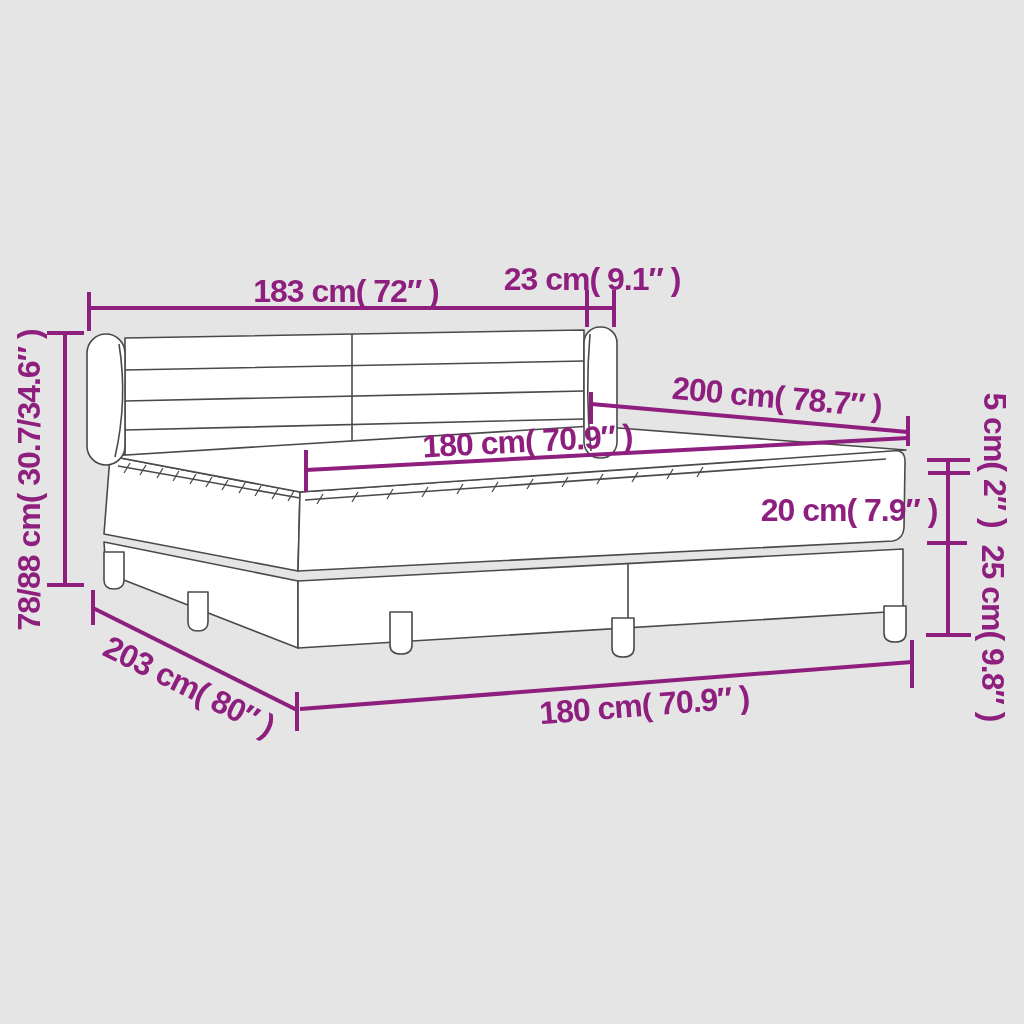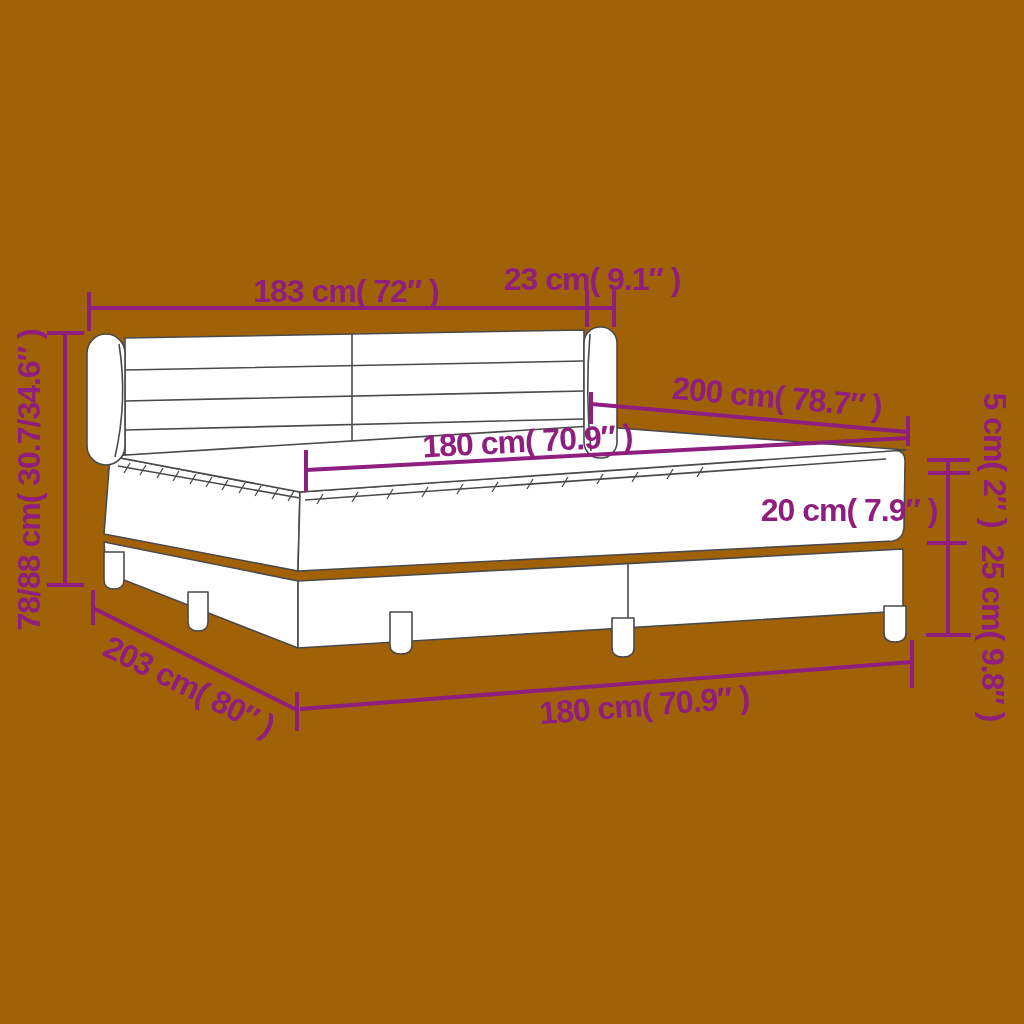--- a/index.html
+++ b/index.html
@@ -1,16 +1,16 @@
 <!DOCTYPE html>
 <html style="--dim: #8E1F7E; --line: #4A4A4A;"><head>
 <meta charset="utf-8">
 <style>
   html,body{margin:0;padding:0;background:#fff;}
-  .canvas{width:1024px;height:1024px;background:#a16207;position:relative;overflow:hidden;}
+  .canvas{width:1024px;height:1024px;background:#e5e5e5;position:relative;overflow:hidden;}
   svg{display:block;}
   .draw{stroke:var(--line,#4A4A4A);stroke-width:1.6;fill:none;stroke-linejoin:round;}
   .drawf{stroke:var(--line,#4A4A4A);stroke-width:1.6;fill:#ffffff;stroke-linejoin:round;}
   .dim{stroke:var(--dim,#8E1F7E);stroke-width:4;fill:none;}
   .dimtext{fill:var(--dim,#8E1F7E);font-family:"Liberation Sans","DejaVu Sans",sans-serif;
            font-weight:700;font-size:32px;letter-spacing:-1px;}
 </style>
 </head>
 <body>
 

